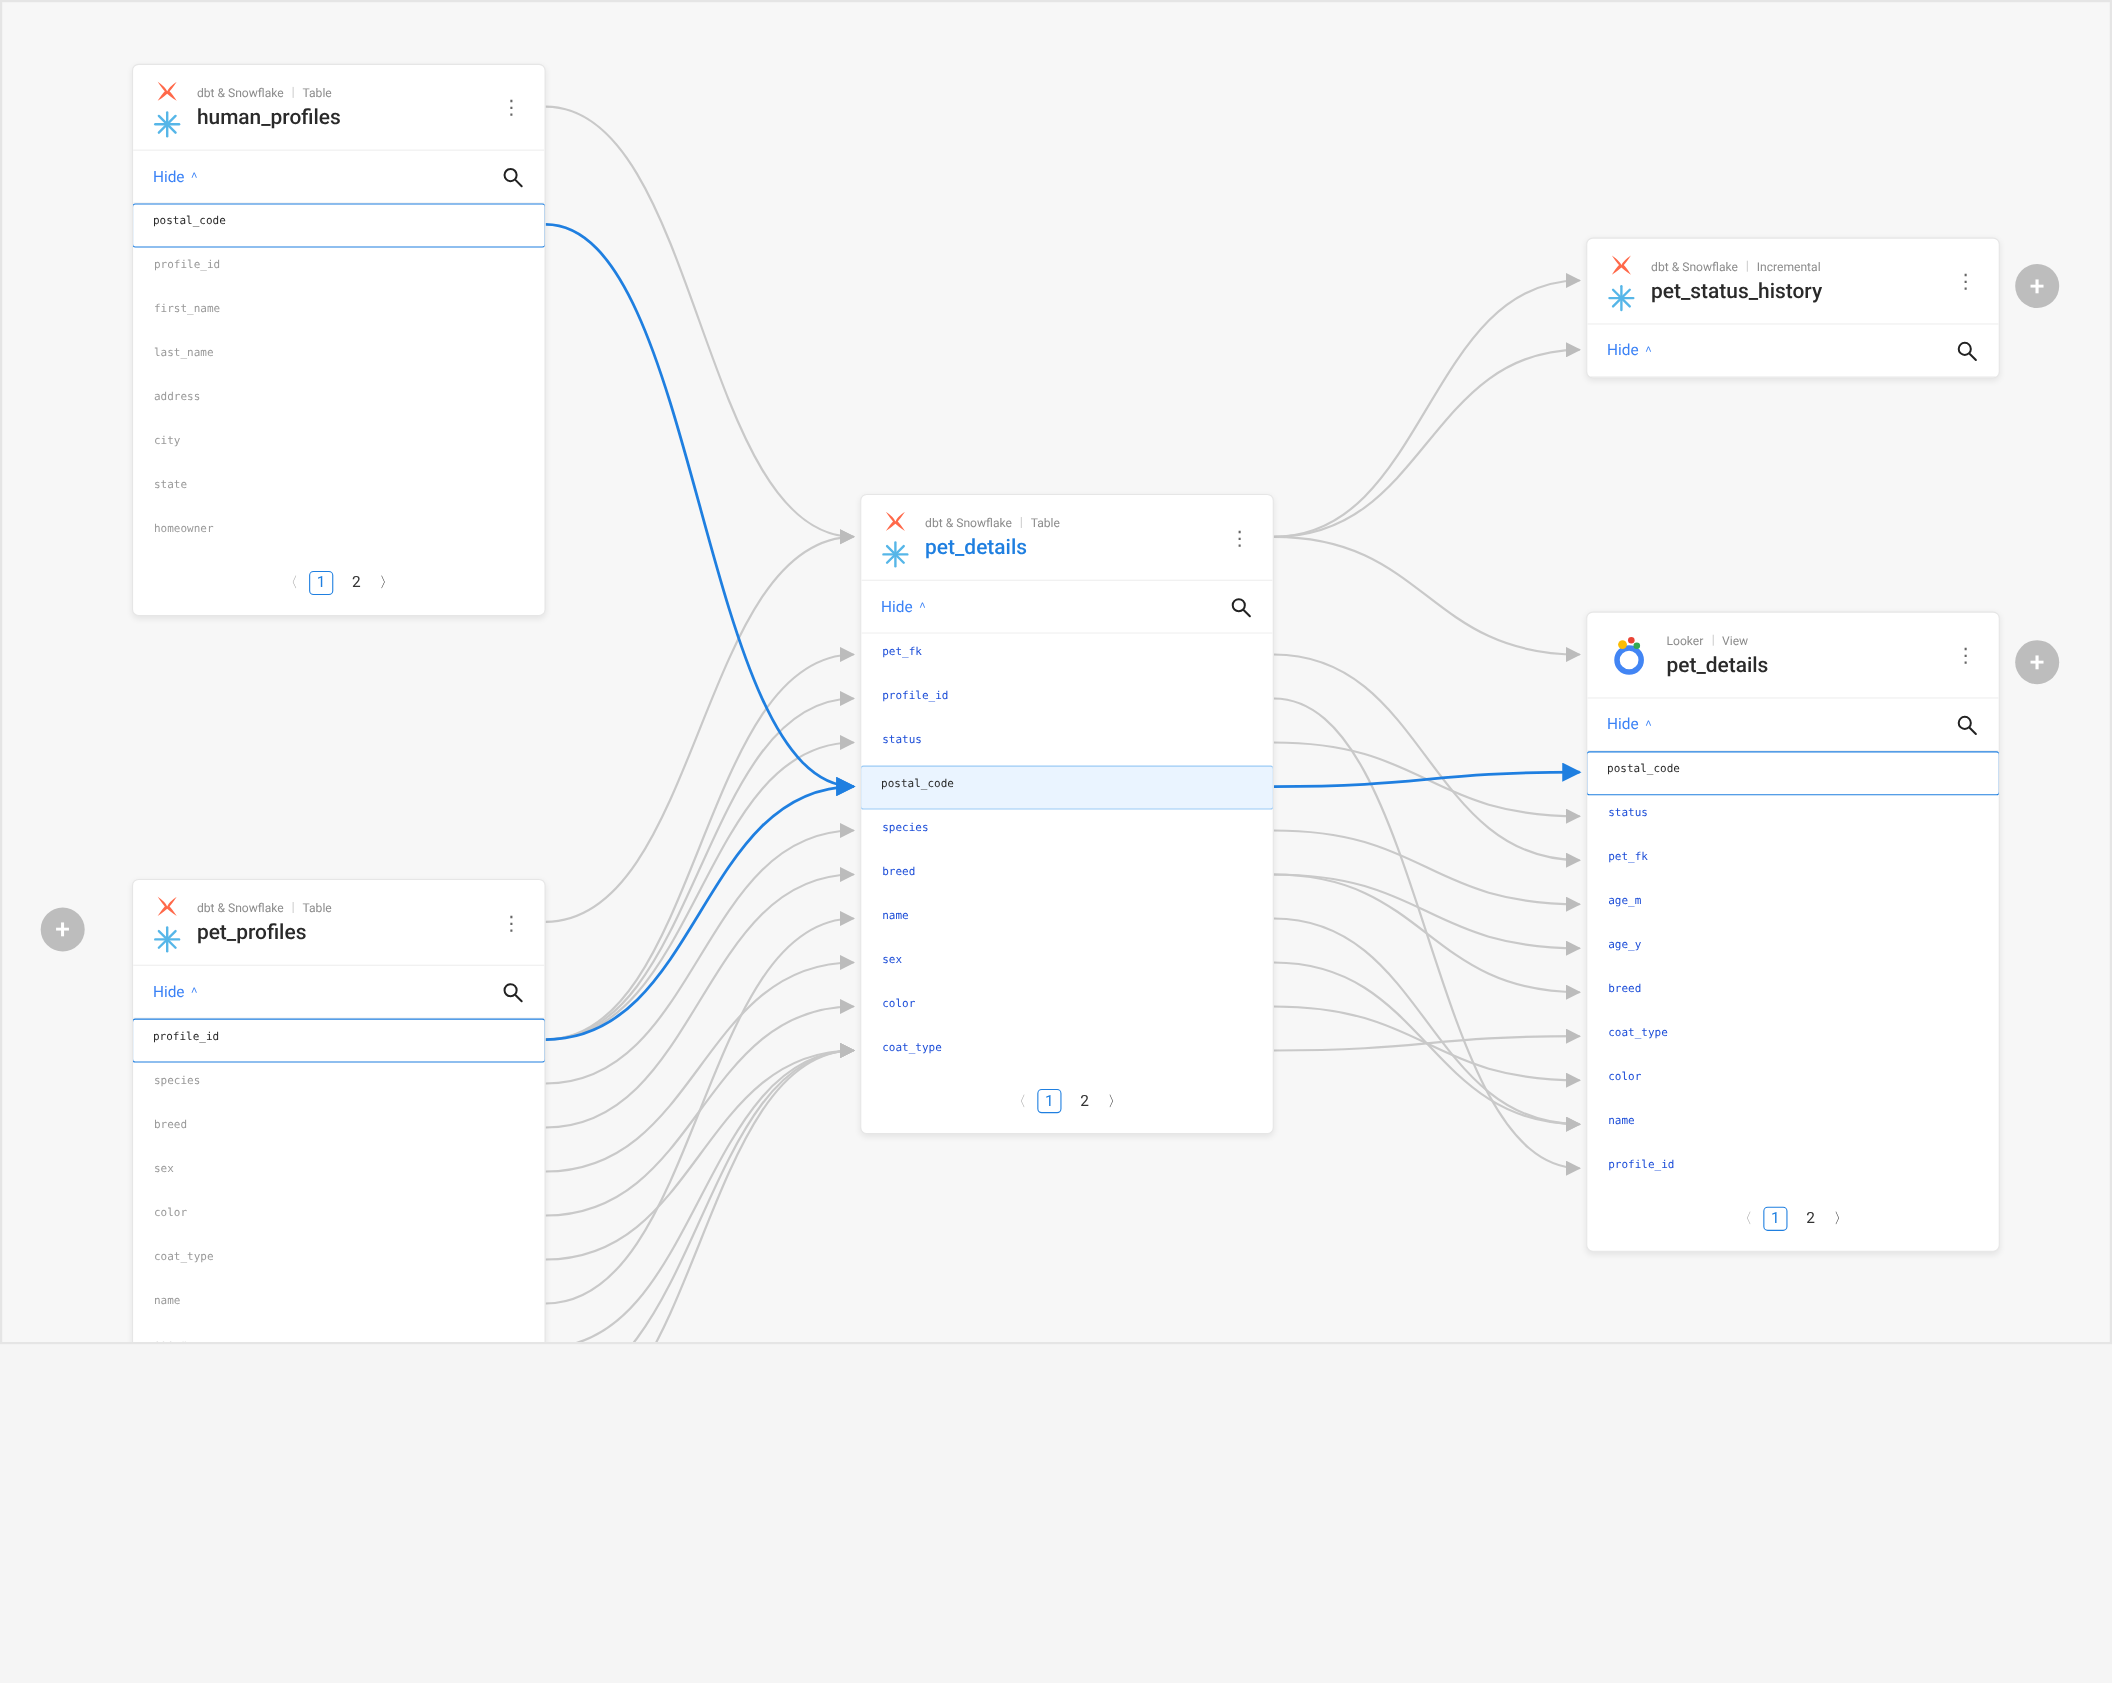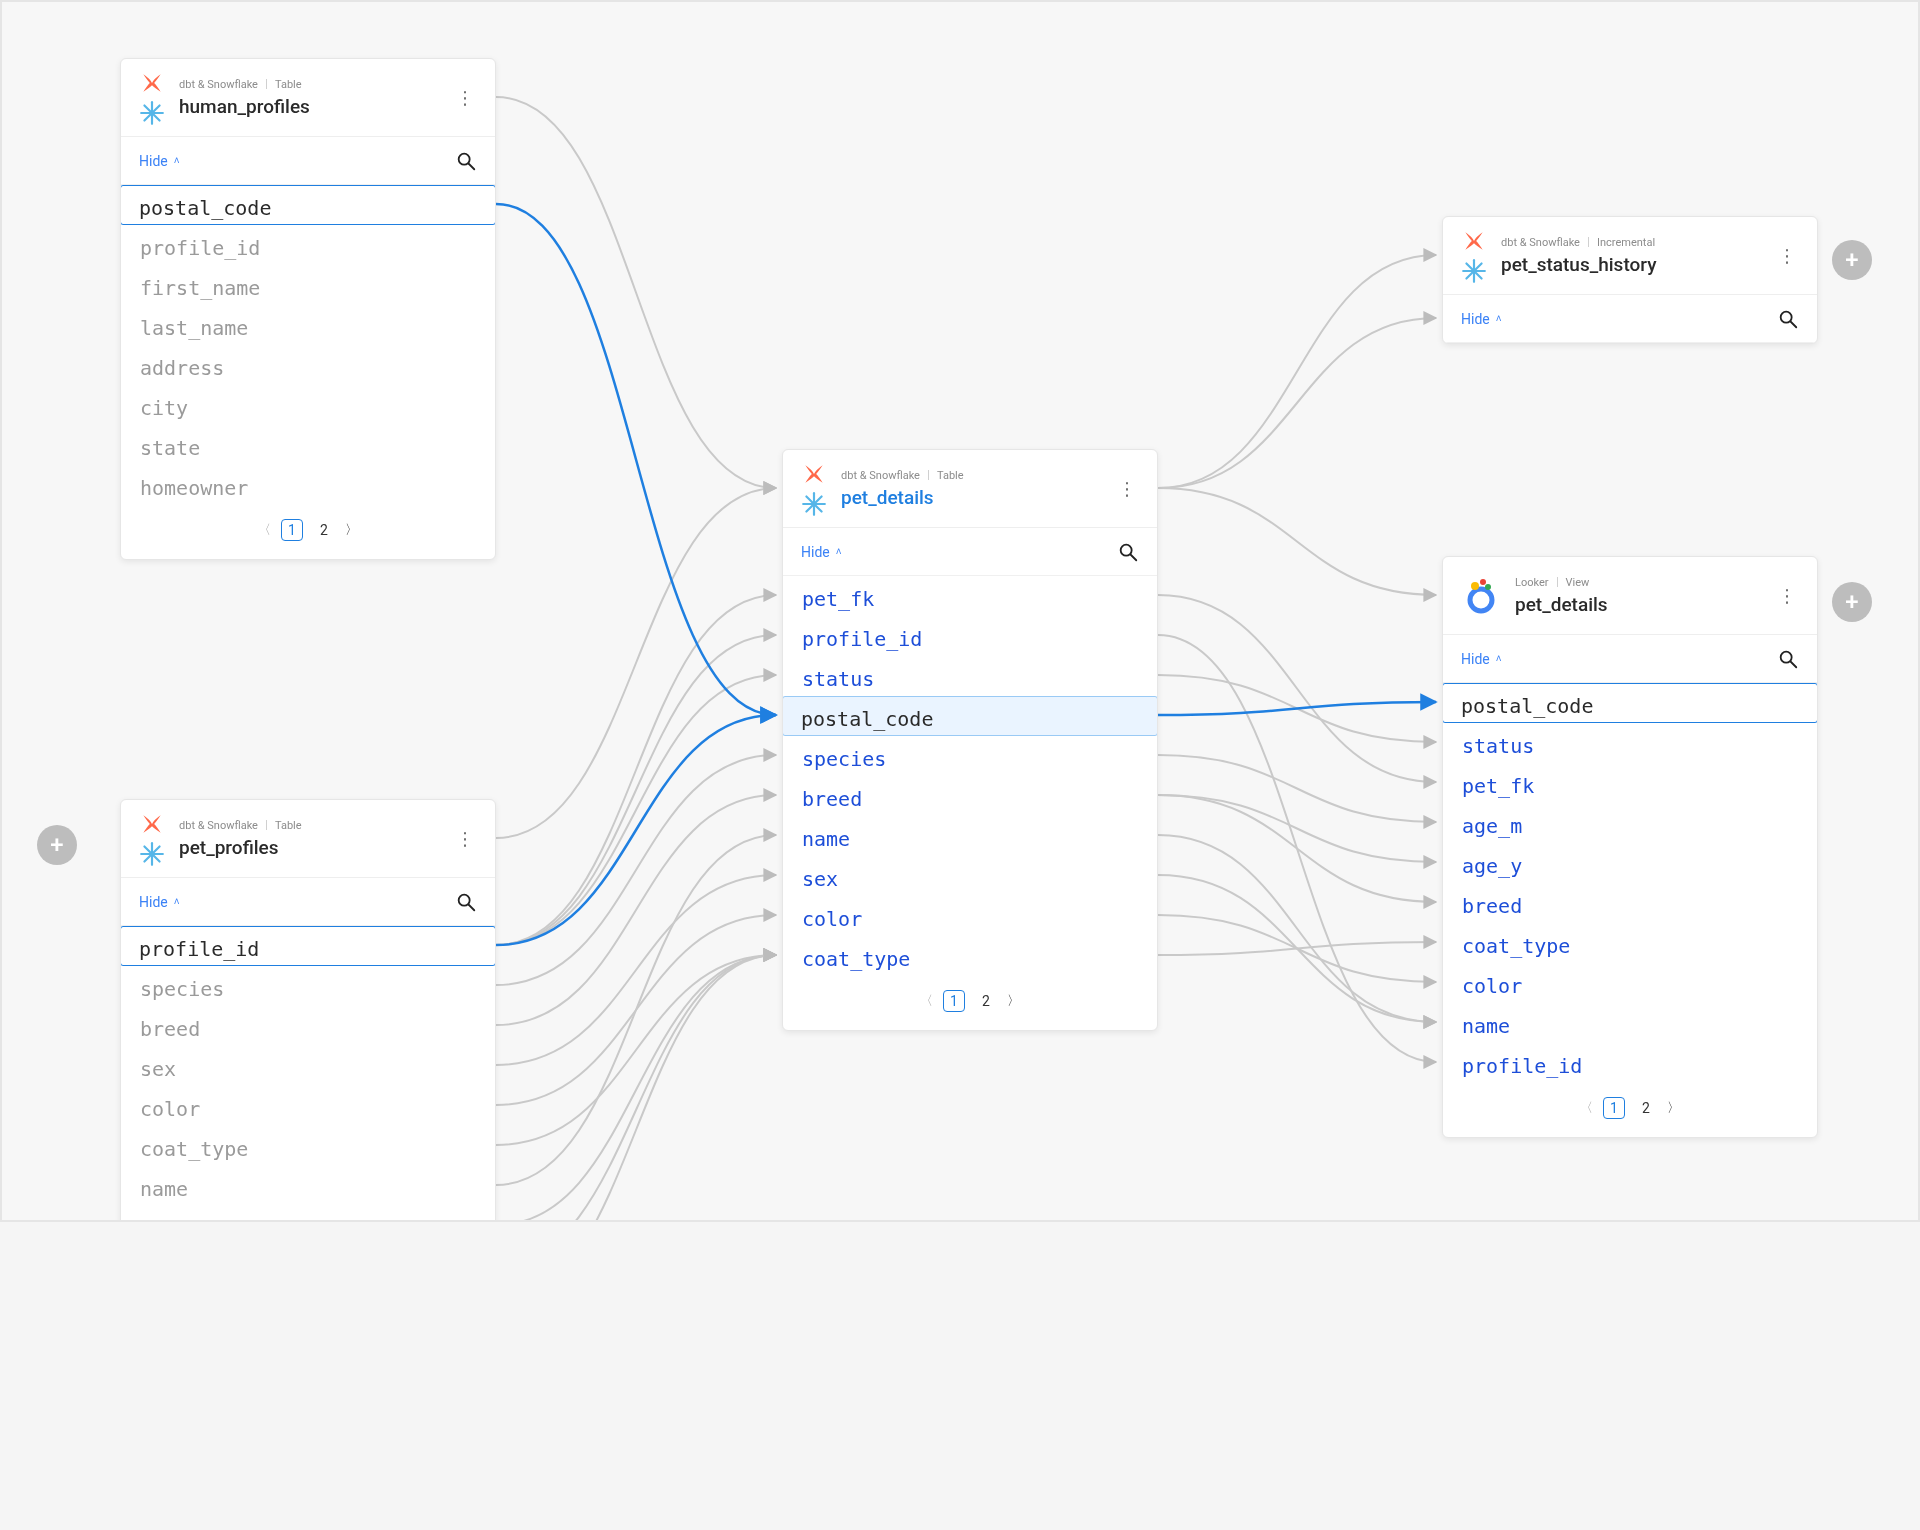--- a/index.html
+++ b/index.html
@@ -108,21 +108,21 @@
     cursor: pointer;
     color: #222;
   }
   .fields {
     display: flex;
     flex-direction: column;
   }
   .field {
     padding: 10px 18px;
     font-family: "Menlo", "Consolas", monospace;
-    font-size: 20px;
+    font-size: 10px;
     color: #9a9a9a;
     border: 1px solid transparent;
   }
   .field.dark { color: #1d4ed8; }
   .field.selected {
     border: 1.5px solid #1f7fe0;
     border-radius: 3px;
     margin: 0 -1px;
     color: #2a2a2a;
   }

